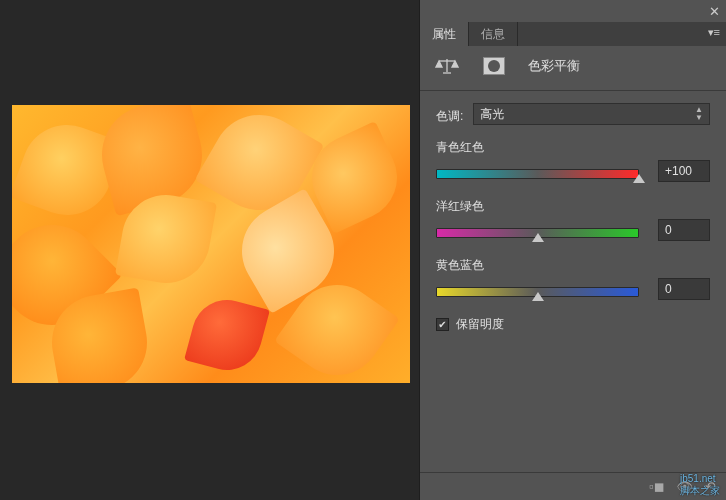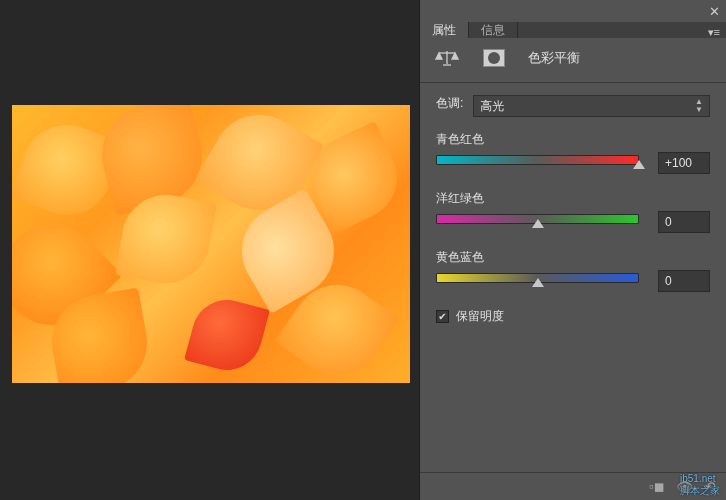--- a/index.html
+++ b/index.html
@@ -13,37 +13,37 @@
 .l4{width:85px;height:85px;left:300px;top:30px;background:radial-gradient(circle at 40% 40%,#ffc860,#ff901a);--r:-25deg}
 .l5{width:100px;height:100px;left:-10px;top:120px;background:radial-gradient(circle at 40% 40%,#ffb538,#ff8212);--r:45deg}
 .l6{width:88px;height:88px;left:110px;top:90px;background:radial-gradient(circle at 40% 40%,#ffd36a,#ffa22c);--r:10deg}
 .l7{width:92px;height:92px;left:230px;top:100px;background:radial-gradient(circle at 40% 40%,#ffe0a0,#ffb050);--r:-30deg}
 .l8{width:70px;height:70px;left:180px;top:195px;background:radial-gradient(circle at 35% 35%,#ff6b3a,#e83015);--r:15deg}
 .l9{width:95px;height:95px;left:40px;top:190px;background:radial-gradient(circle at 40% 40%,#ffb538,#ff8616);--r:-10deg}
 .l10{width:90px;height:90px;left:280px;top:180px;background:radial-gradient(circle at 40% 40%,#ffc452,#ff9020);--r:35deg}
 .panel{position:absolute;right:0;top:0;width:307px;height:500px;background:#535353;border-left:1px solid #1e1e1e}
 .panel-top{height:22px;background:#535353;display:flex;justify-content:flex-end;align-items:center;padding-right:6px}
 .close-x{color:#ccc;font-size:13px;cursor:pointer}
-.tab-bar{height:16px;background:#3f3f3f;display:flex;align-items:stretch;position:relative}
+.tab-bar{height:24px;background:#3f3f3f;display:flex;align-items:stretch;position:relative}
 .tab{padding:0 12px;font-size:12px;color:#b0b0b0;display:flex;align-items:center;border-right:1px solid #2a2a2a;cursor:pointer}
 .tab.active{background:#535353;color:#e0e0e0}
 .menu-btn{position:absolute;right:6px;top:4px;color:#ccc;font-size:11px;cursor:pointer}
 .header{display:flex;align-items:center;gap:23px;padding:10px 14px 14px;border-bottom:1px solid #3a3a3a}
 .icon-scale{width:26px;height:20px;display:flex;align-items:center;justify-content:center}
 .icon-mask{width:22px;height:18px;background:#d0d0d0;border:1px solid #888;display:flex;align-items:center;justify-content:center}
 .icon-mask-dot{width:12px;height:12px;border-radius:50%;background:#555}
 .header-title{color:#e0e0e0;font-size:13px}
 .body{padding:12px 16px}
-.row{display:flex;align-items:flex-start;margin-bottom:14px}
+.row{display:flex;align-items:flex-end;margin-bottom:14px}
 .label{color:#e0e0e0;font-size:12px}
 .select{flex:1;height:22px;background:#444;border:1px solid #2f2f2f;color:#e0e0e0;font-size:12px;padding:0 6px;display:flex;align-items:center;justify-content:space-between;margin-left:10px;cursor:pointer}
 .arrows{font-size:8px;line-height:8px;color:#bbb;display:flex;flex-direction:column}
 .slider-block{margin-bottom:16px}
 .slider-labels{display:flex;justify-content:flex-start;font-size:12px;color:#e0e0e0;margin-bottom:4px}
-.slider-row{display:flex;align-items:flex-start;gap:19px}
+.slider-row{display:flex;align-items:flex-end;gap:19px}
 .track-wrap{flex:1;position:relative;height:16px;display:flex;align-items:center}
 .track{width:100%;height:10px;border:1px solid #2a2a2a;border-radius:1px}
 .t-cr{background:linear-gradient(to right,#00b8c4,#5a5a5a,#ff2a2a)}
 .t-mg{background:linear-gradient(to right,#d82aa8,#5a5a5a,#2ac82a)}
 .t-yb{background:linear-gradient(to right,#e8d82a,#5a5a5a,#2a5ad8)}
 .handle{position:absolute;top:8px;width:0;height:0;border-left:6px solid transparent;border-right:6px solid transparent;border-bottom:9px solid #c8c8c8;transform:translateX(-50%);cursor:pointer}
 .valbox{width:52px;height:22px;background:#3a3a3a;border:1px solid #2a2a2a;color:#e0e0e0;font-size:12px;display:flex;align-items:center;padding:0 6px}
 .check-row{display:flex;align-items:center;gap:7px;margin-top:6px}
 .checkbox{width:13px;height:13px;background:#3a3a3a;border:1px solid #222;display:flex;align-items:center;justify-content:center;cursor:pointer}
 .checkmark{color:#ddd;font-size:10px;line-height:1}

